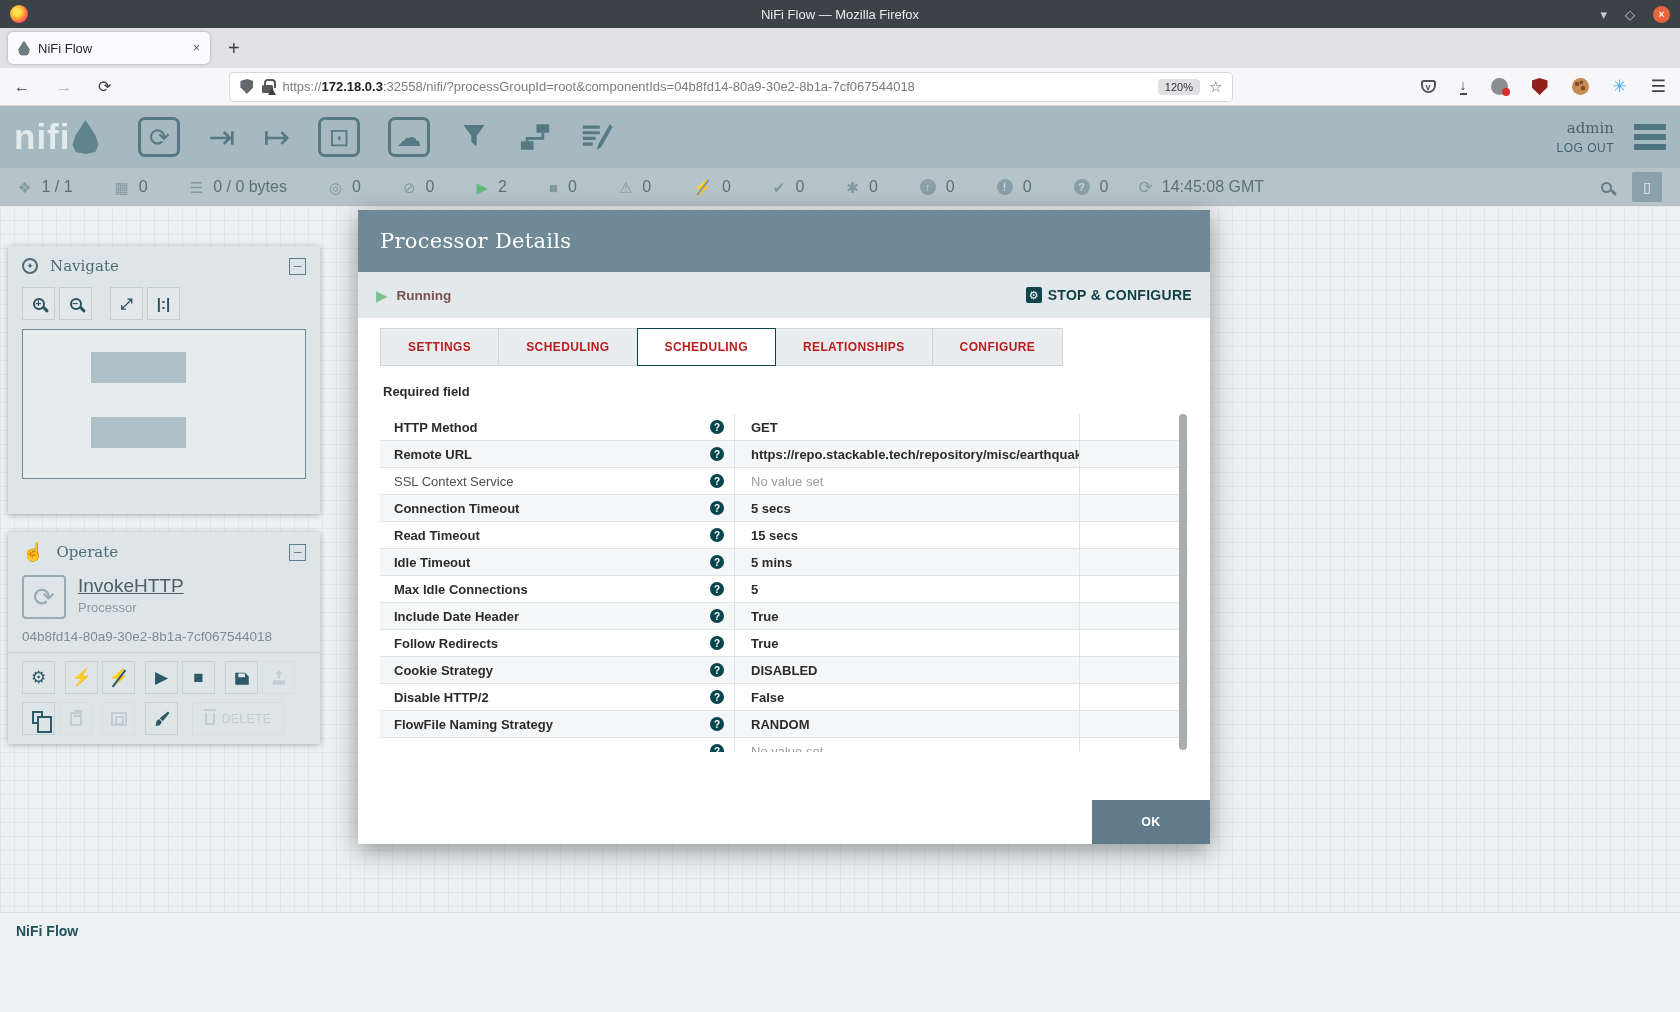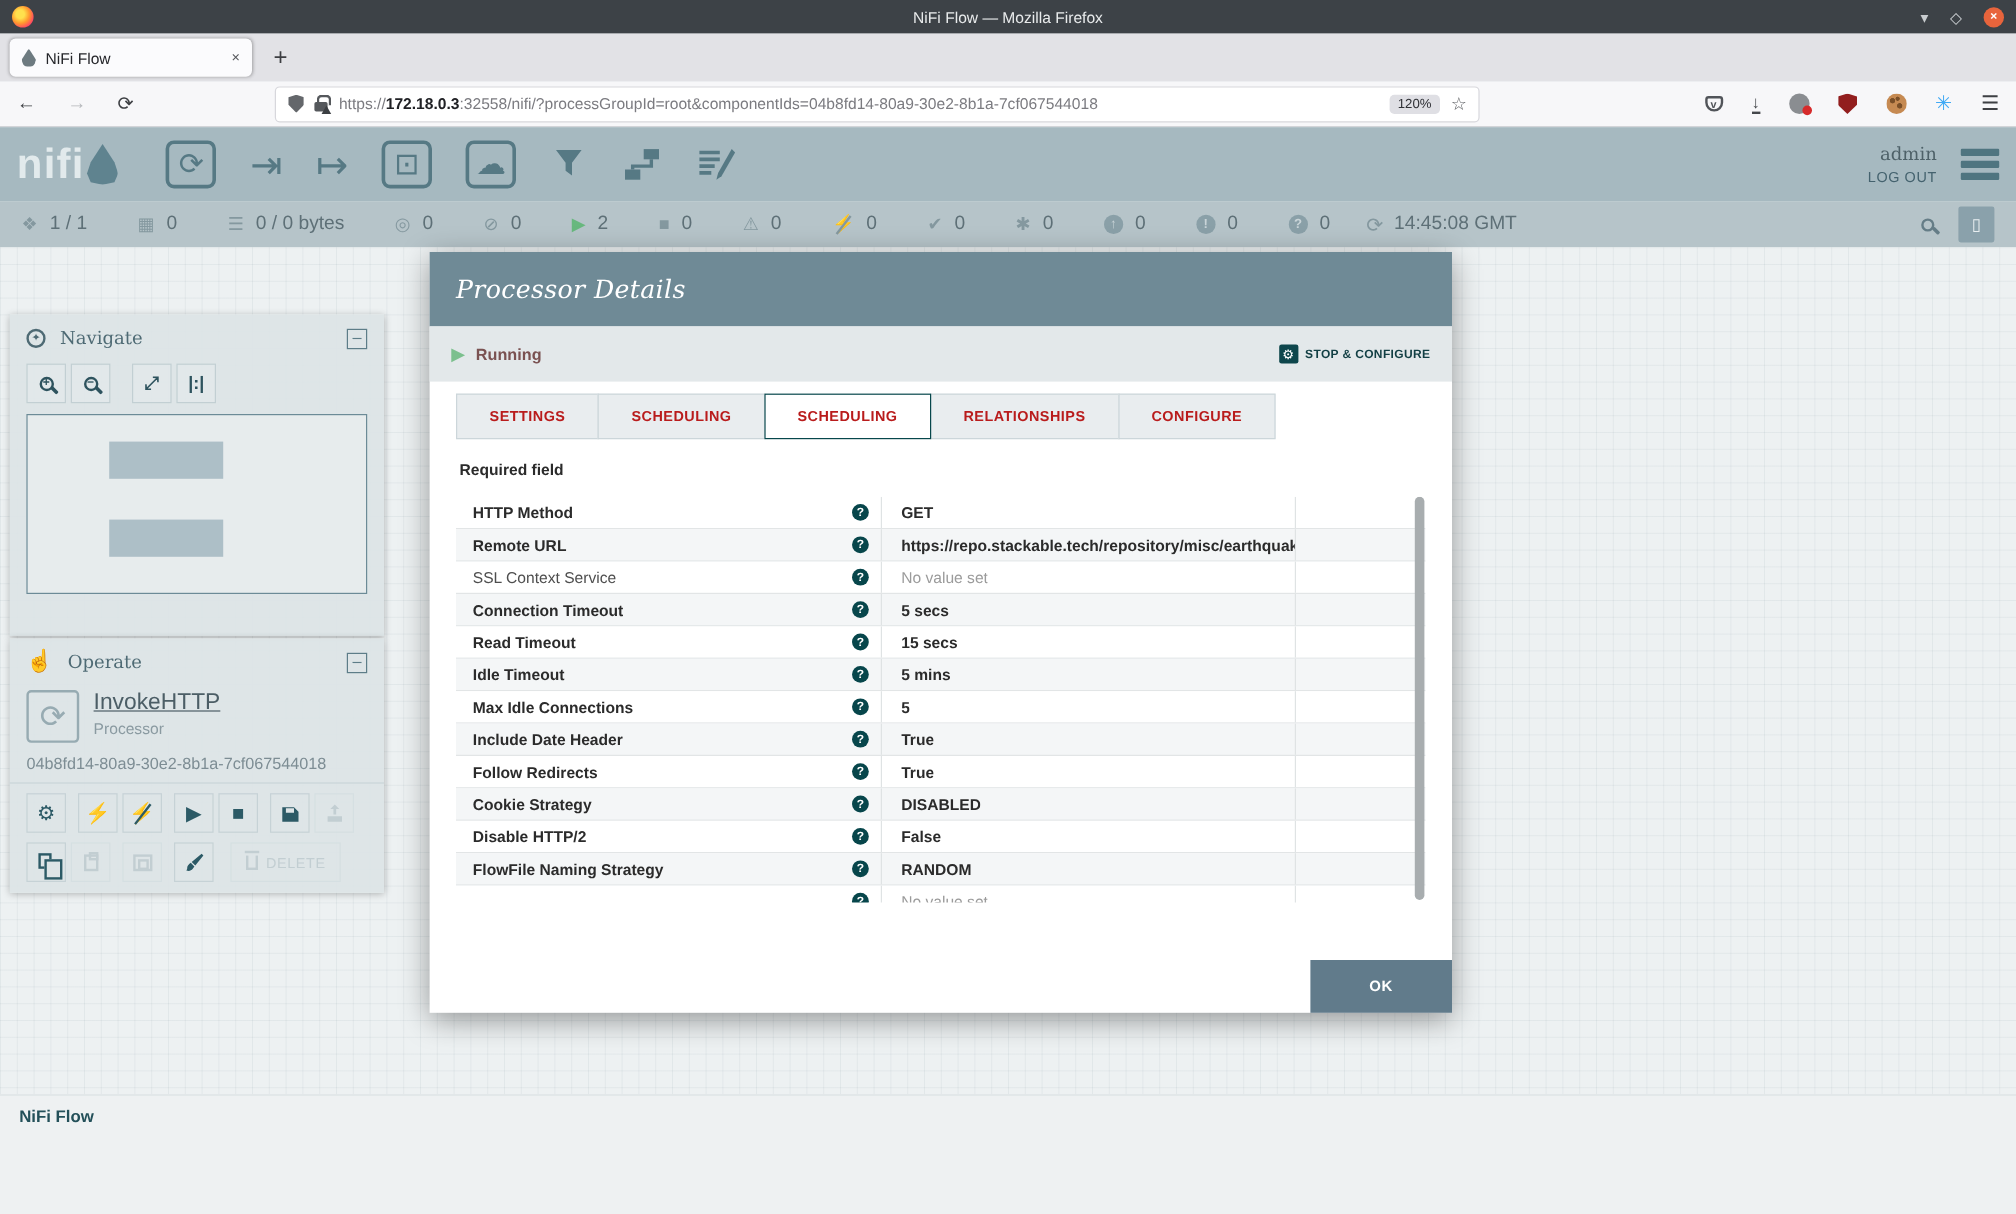--- a/index.html
+++ b/index.html
@@ -108,21 +108,21 @@
   .panel { position:absolute; background:rgba(221,228,230,.96); box-shadow:0 1px 6px rgba(0,0,0,.28); }
   .panel-header { display:flex; align-items:center; gap:12px; padding:11px 14px 6px 14px;
                   color:#4e6a74; font-family:"DejaVu Serif",serif; font-size:15px; }
   .panel-collapse { margin-left:auto; width:17px; height:17px; border:1px solid #5d7d88; color:#5d7d88;
                     display:flex; align-items:center; justify-content:center; font-size:12px; line-height:1; }
   .compass-ic { width:16px; height:16px; border:2px solid #4e6a74; border-radius:50%; position:relative; }
   .compass-ic::after { content:"✦"; position:absolute; top:50%; left:50%; transform:translate(-50%,-54%);
                        font-size:9px; color:#4e6a74; }
   .hand-ic { font-size:18px; color:#4e6a74; line-height:1; }
 
-  #navigate-panel { left:8px; top:262px; width:312px; height:268px; }
+  #navigate-panel { left:8px; top:246px; width:312px; height:268px; }
   .nav-btn-row { display:flex; gap:4px; padding:6px 14px 0 14px; }
   .nav-btn { width:33px; height:33px; border:1px solid #c2cfd3; background:rgba(255,255,255,.14);
              display:flex; align-items:center; justify-content:center; color:#2e535e; font-size:15px; font-weight:bold; }
   .nav-btn .mag { border-color:#2e535e; width:12px; height:12px; }
   .nav-btn .mag::after { background:#2e535e; }
   .mag i { position:absolute; top:50%; left:50%; transform:translate(-50%,-54%); font-style:normal; font-size:10px; font-weight:bold; }
   .nav-gap { width:10px; }
   .minimap { margin:9px 14px; height:150px; border:1px solid #6c8b97; background:rgba(238,242,243,.55); position:relative; }
   .mini-rect { position:absolute; background:#adbfc7; }
 
@@ -149,28 +149,28 @@
   .group-ic::after { content:""; position:absolute; left:2px; top:2px; width:5px; height:5px; border:2px solid currentColor; }
   .delete-btn { width:92px; height:33px; border:1px solid #d5dfe2; color:#c2ced2; display:flex; align-items:center;
                 justify-content:center; gap:7px; font-size:12px; letter-spacing:.5px; margin-left:14px; }
   .trash-ic { width:10px; height:12px; border:2px solid currentColor; border-top:none; position:relative; }
   .trash-ic::before { content:""; position:absolute; left:-3px; top:-4px; width:12px; height:2px; background:currentColor; }
 
   
   .dialog { position:absolute; left:358px; top:210px; width:852px; height:634px; background:#fff;
             box-shadow:0 6px 24px rgba(0,0,0,.4); }
   .dialog-header { height:62px; background:#6f8a96; color:#fff; display:flex; align-items:center; padding:0 22px;
-                   font-family:"DejaVu Serif",serif; font-size:21px; letter-spacing:.3px;font-style:italic; }
+                   font-family:"DejaVu Serif",serif; font-size:21px; letter-spacing:.3px; }
   .dialog-status { height:46px; background:#e3e8ea; display:flex; align-items:center; padding:0 18px; }
   .run-play { color:#7cc08e; font-size:15px; line-height:1; }
   .run-label { margin-left:9px; font-size:13.5px; font-weight:bold; color:#7a5252; }
   .stopcfg { margin-left:auto; display:flex; align-items:center; gap:6px; }
   .stopcfg-gear { width:16px; height:16px; background:#0e464c; border-radius:2px; color:#fff; font-size:11px;
                   display:flex; align-items:center; justify-content:center; }
-  .stopcfg-label { font-size:10px; font-weight:bold; color:#123f44; letter-spacing:.3px; }
+  .stopcfg-label { font-size:14px; font-weight:bold; color:#123f44; letter-spacing:.3px; }
 
   #dialog-tabs { position:absolute; left:22px; top:118px; display:flex; }
   .dtab { height:38px; display:flex; align-items:center; padding:0 27px; background:#e9edef;
           border:1px solid #ccd6da; margin-right:-1px; font-size:12px; font-weight:bold; color:#b91c1c; letter-spacing:.4px; }
   .dtab.active { background:#fff; border:1px solid #07474b; position:relative; z-index:2; }
 
   .required-note { position:absolute; left:25px; top:174px; font-size:13px; font-weight:bold; color:#2b2b2b; }
 
   .ptable { position:absolute; left:22px; top:204px; width:808px; }
   .thead { height:32px; background:#728e9b; color:#fff; display:flex; font-size:13.5px; font-weight:bold; }

